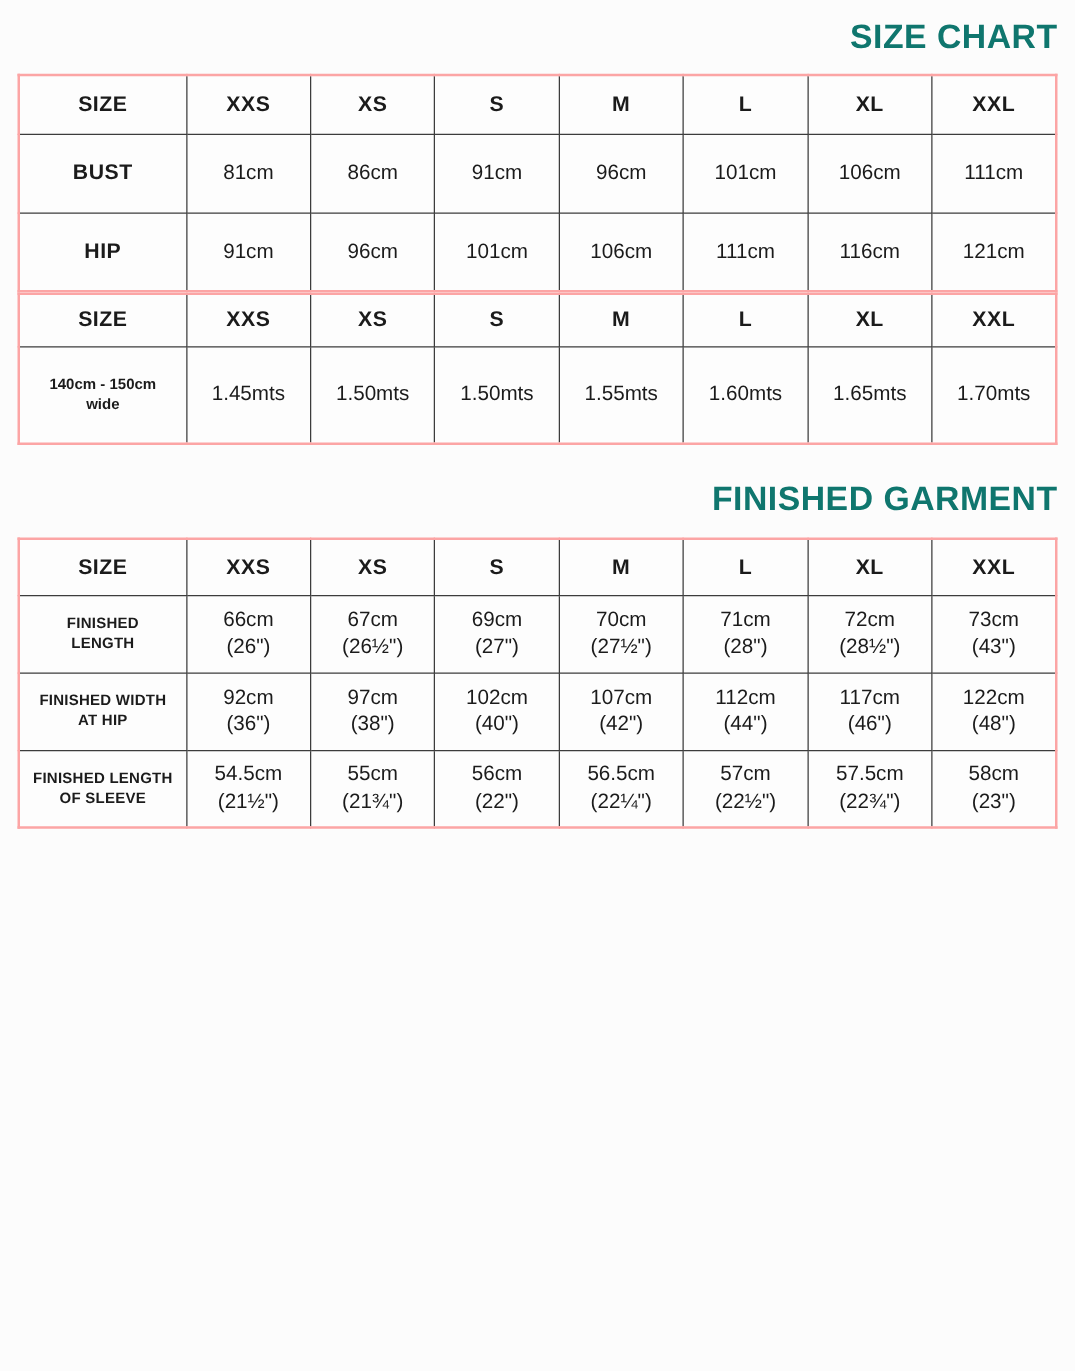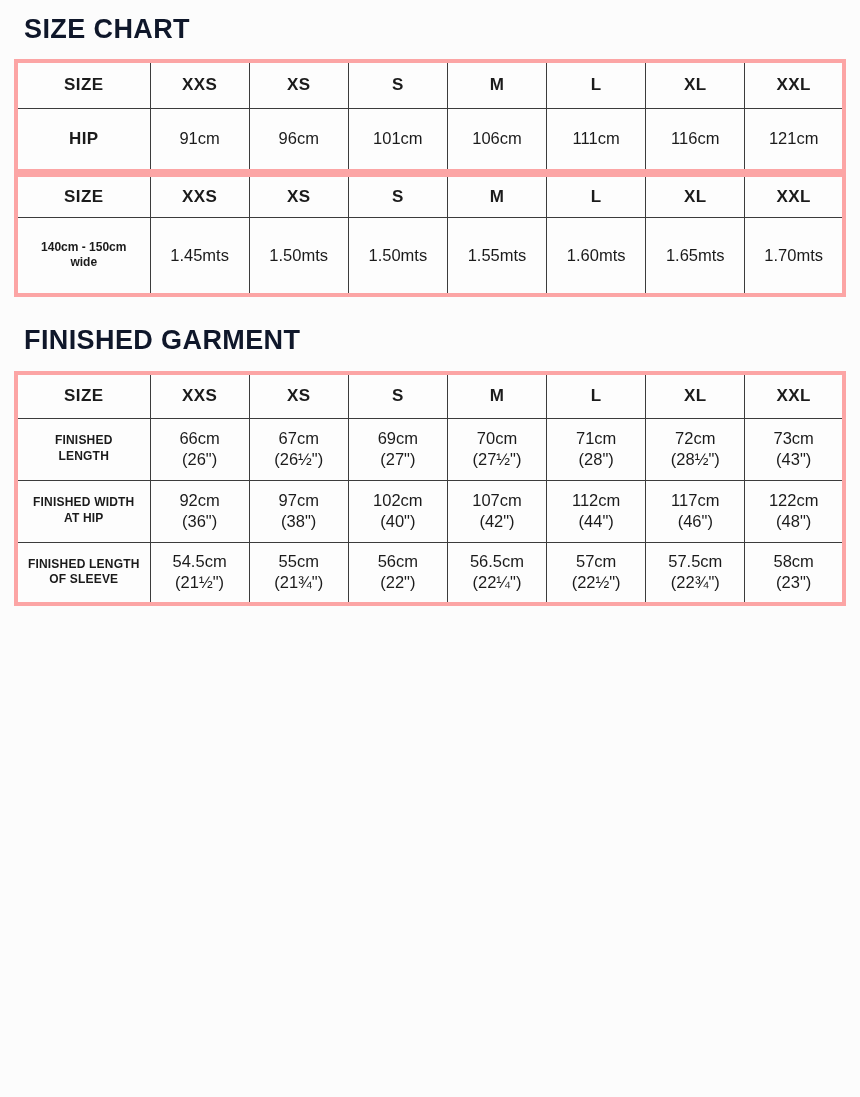--- a/index.html
+++ b/index.html
@@ -14,33 +14,34 @@
     width: 860px;
     height: 1097px;
     padding: 0 14px;
     overflow: hidden;
   }
   h1.section-title {
     font-size: 27px;
     line-height: 31px;
     font-weight: bold;
     letter-spacing: 0.4px;
-    margin: 0 0 0 10px;
-    color: #0f172a;
+    margin: 0 0 0 0;
+    color: #0f766e;
+    text-align: right;
   }
   #title-size-chart      { margin-top: 14px; margin-bottom: 14px; }
   #title-meterage        { margin-top: 30px; margin-bottom: 13px; }
   #title-finished-garment{ margin-top: 28px; margin-bottom: 15px; }
 
   table.data-table {
     border-collapse: collapse;
     table-layout: fixed;
     width: 832px;
     background: #fdfdfd;
-    border: 4px solid #fca5a5;
+    border: 2px solid #fca5a5;
   }
   table.data-table th,
   table.data-table td {
     border: 1.5px solid #3c3c3c;
     text-align: center;
     vertical-align: middle;
     padding: 2px 4px;
     white-space: pre-line;
   }
   col.size-col { width: 134px; }
@@ -95,20 +96,30 @@
         <th class="col-header">XXS</th>
         <th class="col-header">XS</th>
         <th class="col-header">S</th>
         <th class="col-header">M</th>
         <th class="col-header">L</th>
         <th class="col-header">XL</th>
         <th class="col-header">XXL</th>
       </tr>
     </thead>
     <tbody>
+      <tr>
+        <th class="row-label">BUST</th>
+        <td class="value-cell">81cm</td>
+        <td class="value-cell">86cm</td>
+        <td class="value-cell">91cm</td>
+        <td class="value-cell">96cm</td>
+        <td class="value-cell">101cm</td>
+        <td class="value-cell">106cm</td>
+        <td class="value-cell">111cm</td>
+      </tr>
       <tr>
         <th class="row-label">HIP</th>
         <td class="value-cell">91cm</td>
         <td class="value-cell">96cm</td>
         <td class="value-cell">101cm</td>
         <td class="value-cell">106cm</td>
         <td class="value-cell">111cm</td>
         <td class="value-cell">116cm</td>
         <td class="value-cell">121cm</td>
       </tr>

